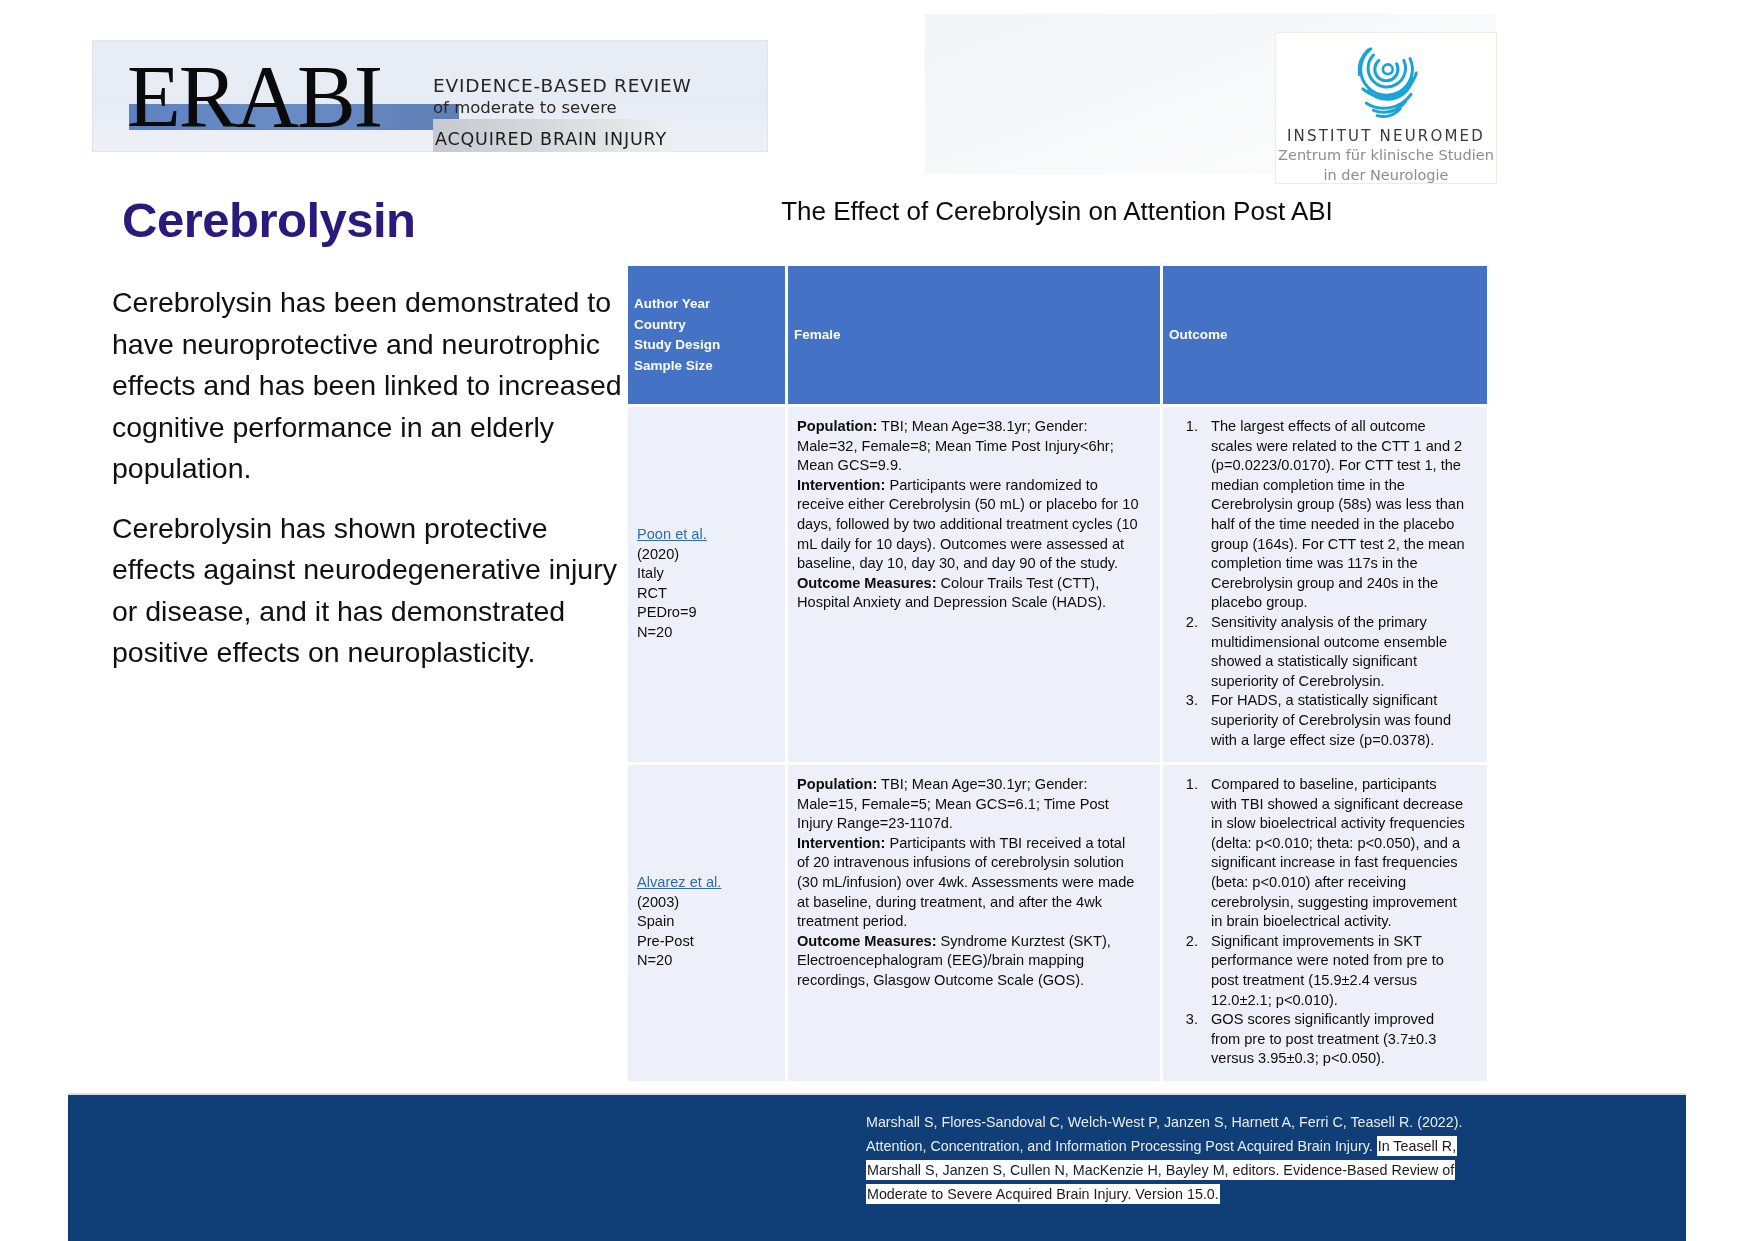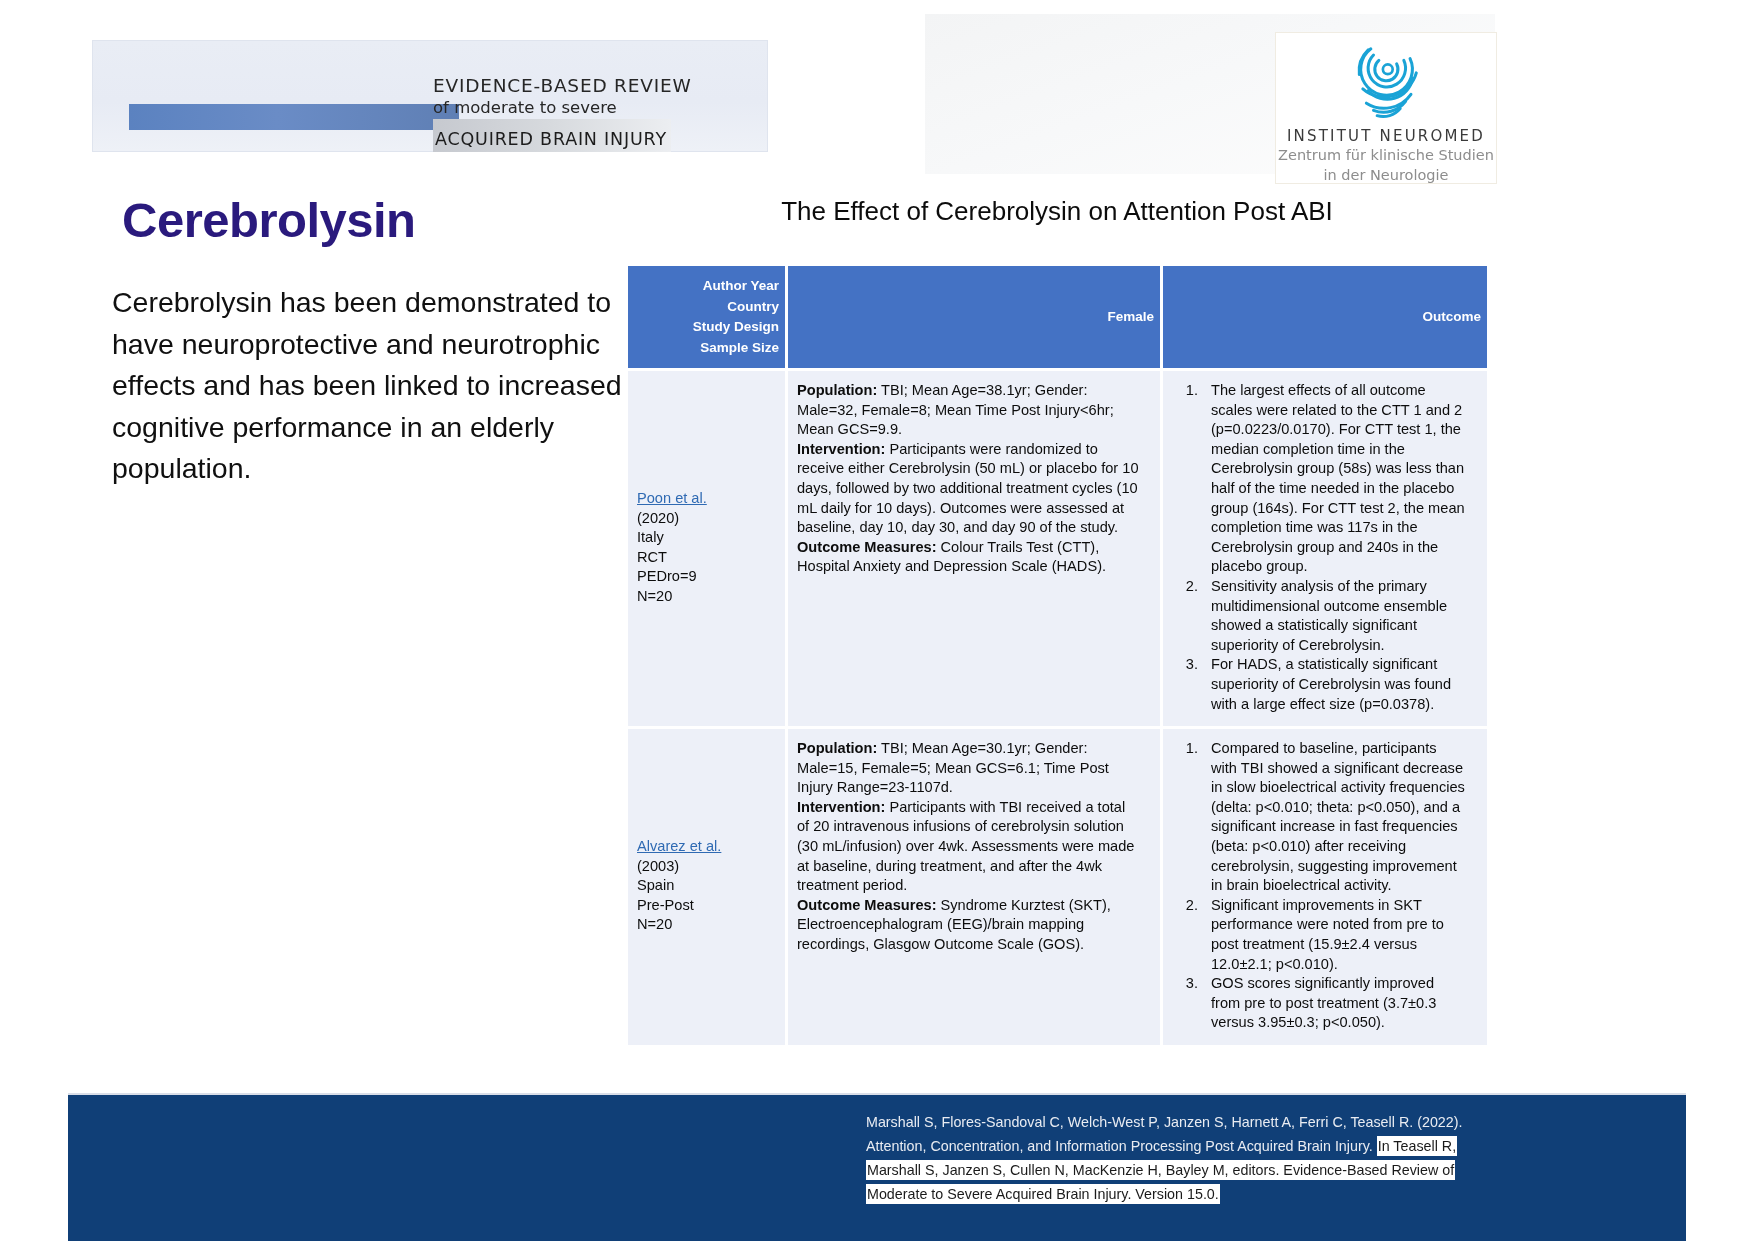--- a/index.html
+++ b/index.html
@@ -164,23 +164,23 @@
     border-collapse: separate;
     border-spacing: 3px;
     table-layout: fixed;
   }
   .evi-table th {
     background: #4472c4;
     color: #ffffff;
     font-family: "Liberation Sans", sans-serif;
     font-size: 13.5px;
     font-weight: bold;
-    padding: 10px 6px;
+    padding: 28px 6px;
     vertical-align: middle;
-    text-align: right;
+    text-align: left;
     line-height: 20.5px;
   }
   .evi-table td {
     background: #edf0f8;
     vertical-align: top;
     padding: 10px 21px 12px 9px;
     font-family: "Liberation Sans", sans-serif;
     font-size: 14.6px;
     line-height: 19.6px;
     color: #0d0d0d;
@@ -235,20 +235,21 @@
     box-decoration-break: clone;
     -webkit-box-decoration-break: clone;
     padding: 2px 1px;
   }
 </style>
 </head>
 <body>
 
 <div class="erabi-logo">
   <div class="erabi-bluebar"></div>
+  <div class="erabi-word">ERABI</div>
   <div class="erabi-sub">
     <div class="l1">EVIDENCE-BASED REVIEW</div>
     <div class="l2">of moderate to severe</div>
     <div class="l3">ACQUIRED BRAIN INJURY</div>
   </div>
 </div>
 
 <div class="neuromed-backdrop"></div>
 <div class="neuromed-card">
   <svg class="neuromed-mark" viewBox="0 0 100 92">
@@ -266,20 +267,21 @@
     </g>
   </svg>
   <div class="neuromed-name">INSTITUT NEUROMED</div>
   <div class="neuromed-tag">Zentrum für klinische Studien</div>
   <div class="neuromed-tag">in der Neurologie</div>
 </div>
 
 <div class="page-title">Cerebrolysin</div>
 <div class="lead">
   <p>Cerebrolysin has been demonstrated to have neuroprotective and neurotrophic effects and has been linked to increased cognitive performance in an elderly population.</p>
+  <p>Cerebrolysin has shown protective effects against neurodegenerative injury or disease, and it has demonstrated positive effects on neuroplasticity.</p>
 </div>
 
 <div class="table-heading">The Effect of Cerebrolysin on Attention Post ABI</div>
 
 <table class="evi-table">
   <colgroup>
     <col class="col-study">
       <col class="col-methods">
       <col class="col-outcome">
   </colgroup>

